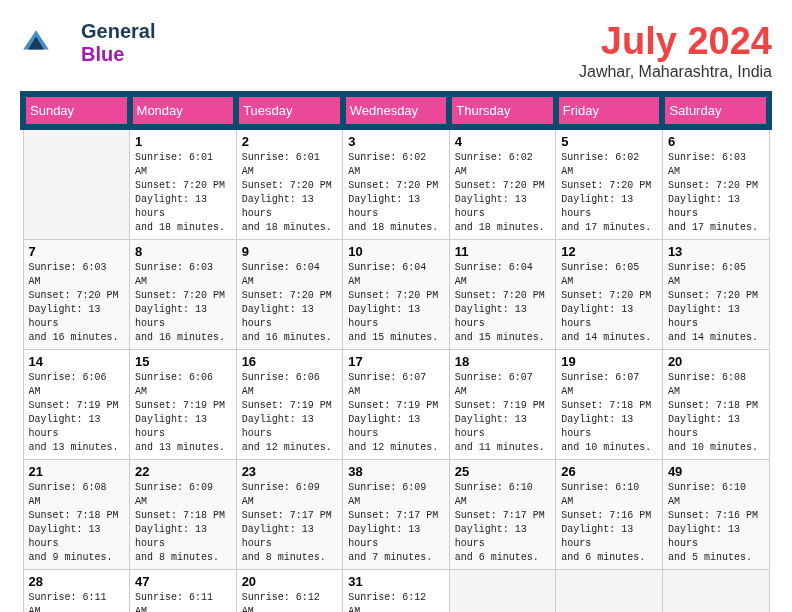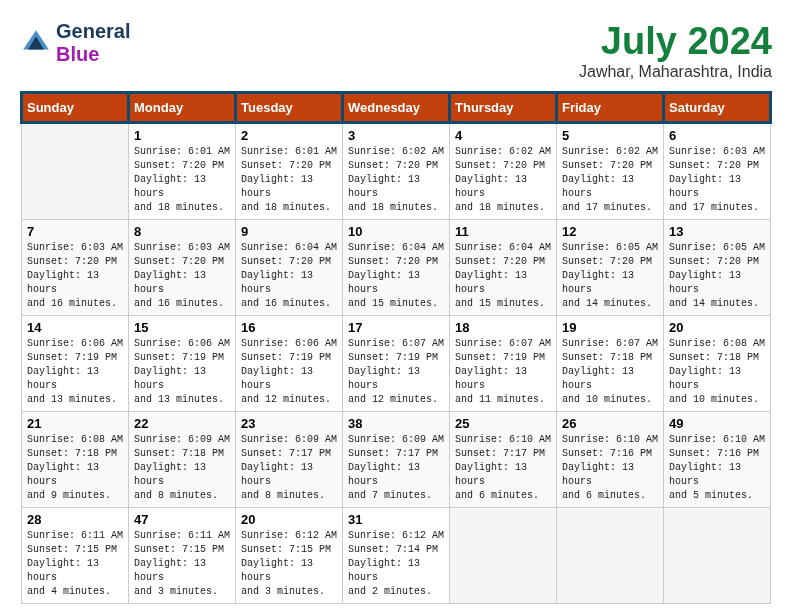--- a/index.html
+++ b/index.html
@@ -12,52 +12,53 @@
     }
     .header {
       display: flex;
       justify-content: space-between;
       align-items: flex-start;
       margin-bottom: 10px;
     }
     .logo {
       display: flex;
       align-items: center;
+      gap: 25px;
     }
     .logo-icon {
       width: 32px;
       height: 32px;
       margin-right: 4px;
     }
     .title-block {
       text-align: right;
     }
     .month-year {
       font-size: 38px;
       font-weight: bold;
-      color: #15803d;
+      color: #ef4444;
     }
     .location {
       font-size: 16px;
       color: #333;
       text-align: center;
     }
     .calendar {
       width: 100%;
       border-collapse: collapse;
       table-layout: fixed;
     }
     .calendar th {
-      background-color: #c2410c;
+      background-color: #ec4899;
       color: #fff;
-      font-weight: bold;
+      font-weight: normal;
       font-size: 13px;
       padding: 6px 4px;
       text-align: left;
-      border: 3px solid #0c4a6e;
+      border: 6px solid #0c4a6e;
     }
     .calendar td {
       vertical-align: top;
       border: 1px solid #ccc;
       padding: 4px 5px;
       font-size: 10.5px;
       height: 90px;
       background: #fff;
     }
     .calendar td.empty {

